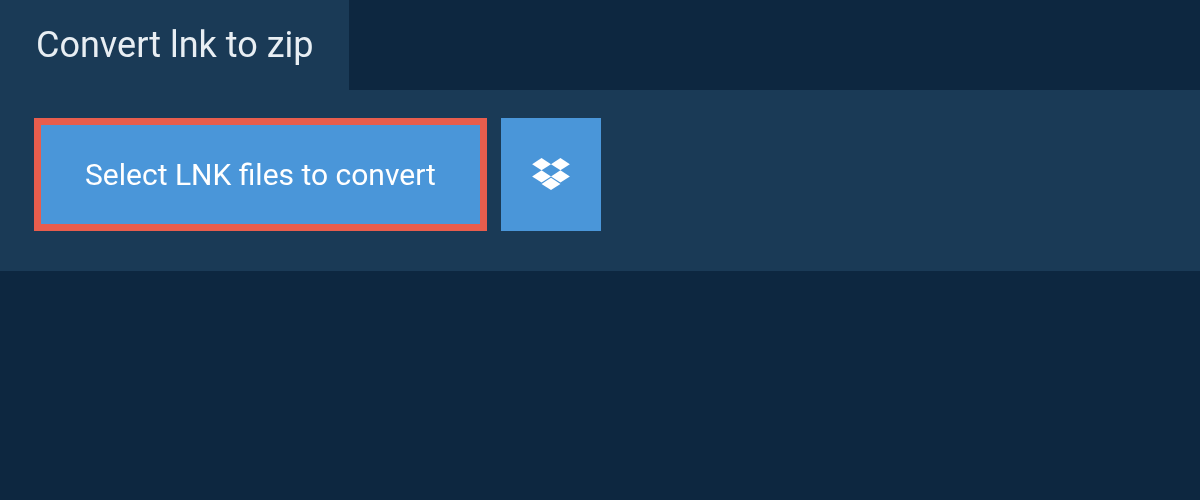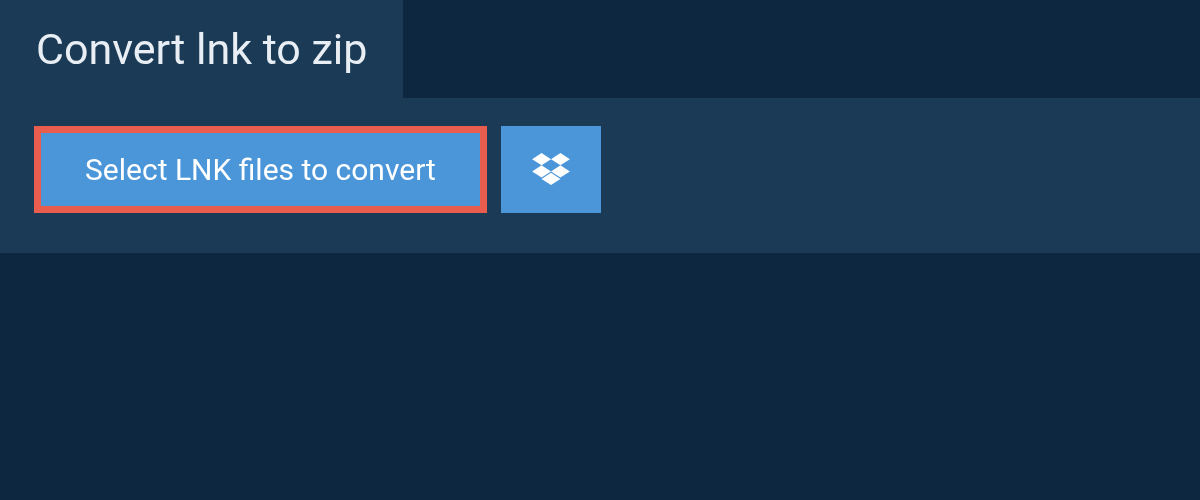--- a/index.html
+++ b/index.html
@@ -14,40 +14,40 @@
       font-family: -apple-system, BlinkMacSystemFont, "Segoe UI", Roboto, sans-serif;
       overflow: hidden;
     }
     .tab-container {
       display: flex;
     }
     .tab {
       background: #1a3a56;
       padding: 24px 36px;
       color: #e8eef3;
-      font-size: 43px;
+      font-size: 36px;
       font-weight: 400;
     }
     .content-area {
       background: #1a3a56;
       padding: 28px 34px 40px 34px;
       margin-top: 0;
     }
     .button-row {
       display: flex;
       gap: 14px;
       align-items: stretch;
     }
     .select-button {
       background: #4a96d9;
       border: 7px solid #e85d4d;
       color: #ffffff;
       font-size: 30px;
       font-weight: 400;
-      padding: 19px 44px;
+      padding: 32px 44px;
       cursor: pointer;
       display: flex;
       align-items: center;
       justify-content: center;
       font-family: inherit;
     }
     .dropbox-button {
       background: #4a96d9;
       border: none;
       width: 100px;

